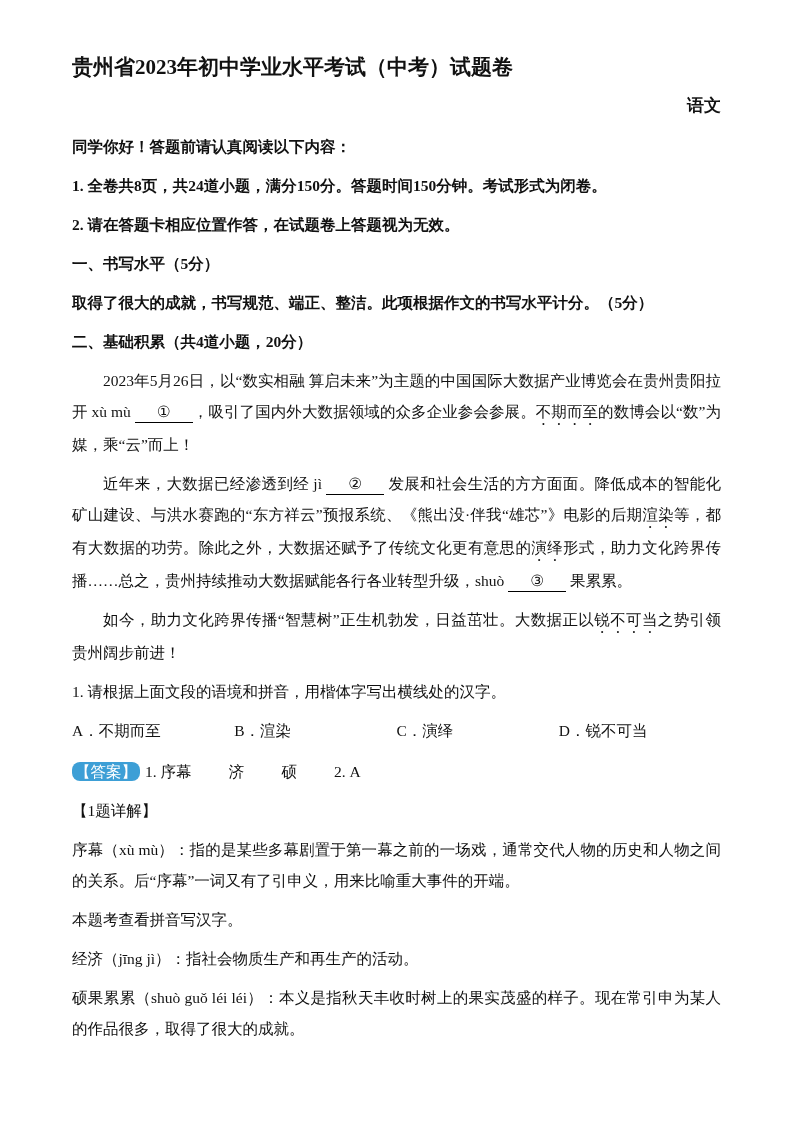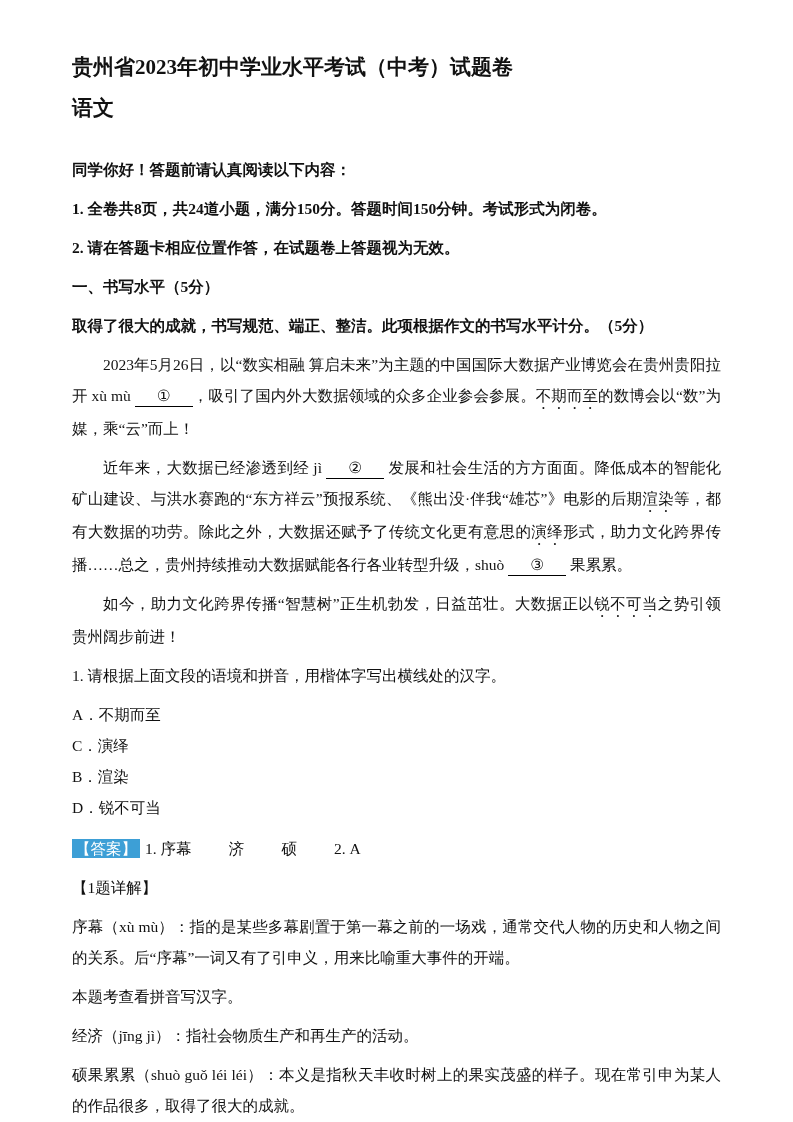--- a/index.html
+++ b/index.html
@@ -15,35 +15,35 @@
     font-size: 15.5px;
   }
   .doc-title {
     text-align: left;
     font-weight: 700;
     font-size: 21px;
     line-height: 1.5;
     margin: 0 0 10px 0;
   }
   .doc-subtitle {
-    text-align: left;
+    text-align: right;
     font-weight: 700;
-    font-size: 21px;
+    font-size: 17px;
     line-height: 1.4;
-    margin: 0 0 31px 0;
+    margin: 0 0 14px 0;
   }
   .para {
     margin: 0 0 8px 0;
     line-height: 2.0;
     text-align: justify;
   }
   .para.bold, .para.heading { font-weight: 700; text-align: left; }
   .para.passage { text-indent: 2em; }
   .para.question, .para.normal, .para.detail { text-align: justify; }
-  .para.options { display: flex; text-align: left; margin-bottom: 10px; flex-direction: column; }
+  .para.options { display: flex; text-align: left; margin-bottom: 10px; }
   .opt { flex: 0 0 25%; }
   .blank {
     display: inline-block;
     min-width: 58px;
     border-bottom: 1px solid #000;
     text-align: center;
     text-indent: 0;
     line-height: 1.3;
     vertical-align: baseline;
   }
@@ -51,45 +51,46 @@
     -webkit-text-emphasis: filled dot;
     -webkit-text-emphasis-position: under right;
     text-emphasis: filled dot;
     text-emphasis-position: under right;
   }
   .badge {
     background: var(--badge-bg, #3d9fd6);
     color: var(--badge-text, #ffffff);
     padding: 1px 3px;
     margin-right: 5px;
-    border-radius: 0;
+    border-radius: 8px;
   }
   .part { margin-right: 2.4em; }
   .part:last-child { margin-right: 0; }
 </style>
 </head>
 <body>
 
 <div class="page">
   <h1 class="doc-title">贵州省2023年初中学业水平考试（中考）试题卷</h1>
   <h2 class="doc-subtitle">语文</h2>
   <div>
       <p class="para bold"><span>同学你好！答题前请认真阅读以下内容：</span></p>
       <p class="para bold"><span>1. 全卷共8页，共24道小题，满分150分。答题时间150分钟。考试形式为闭卷。</span></p>
       <p class="para bold"><span>2. 请在答题卡相应位置作答，在试题卷上答题视为无效。</span></p>
       <p class="para heading"><span>一、书写水平（5分）</span></p>
       <p class="para bold"><span>取得了很大的成就，书写规范、端正、整洁。此项根据作文的书写水平计分。（5分）</span></p>
+      <p class="para heading"><span>二、基础积累（共4道小题，20分）</span></p>
       <p class="para passage"><span>2023年5月26日，以“数实相融 算启未来”为主题的中国国际大数据产业博览会在贵州贵阳拉开 xù mù </span><span class="blank">①</span><span>，吸引了国内外大数据领域的众多企业参会参展。</span><span class="dots">不期而至</span><span>的数博会以“数”为媒，乘“云”而上！</span></p>
       <p class="para passage"><span>近年来，大数据已经渗透到经 jì </span><span class="blank">②</span><span> 发展和社会生活的方方面面。降低成本的智能化矿山建设、与洪水赛跑的“东方祥云”预报系统、《熊出没·伴我“雄芯”》电影的后期</span><span class="dots">渲染</span><span>等，都有大数据的功劳。除此之外，大数据还赋予了传统文化更有意思的</span><span class="dots">演绎</span><span>形式，助力文化跨界传播……总之，贵州持续推动大数据赋能各行各业转型升级，shuò </span><span class="blank">③</span><span> 果累累。</span></p>
       <p class="para passage"><span>如今，助力文化跨界传播“智慧树”正生机勃发，日益茁壮。大数据正以</span><span class="dots">锐不可当</span><span>之势引领贵州阔步前进！</span></p>
       <p class="para question"><span>1. 请根据上面文段的语境和拼音，用楷体字写出横线处的汉字。</span></p>
       <p class="para options">
         <span class="opt">A．不期而至</span>
+        <span class="opt">B．渲染</span>
         <span class="opt">C．演绎</span>
-        <span class="opt">B．渲染</span>
         <span class="opt">D．锐不可当</span>
       </p>
       <p class="para answer"><span class="badge">【答案】</span><span class="part">1. 序幕</span><span class="part">济</span><span class="part">硕</span><span class="part">2. A</span></p>
       <p class="para detail"><span>【1题详解】</span></p>
       <p class="para normal"><span>序幕（xù mù）：指的是某些多幕剧置于第一幕之前的一场戏，通常交代人物的历史和人物之间的关系。后“序幕”一词又有了引申义，用来比喻重大事件的开端。</span></p>
       <p class="para normal"><span>本题考查看拼音写汉字。</span></p>
       <p class="para normal"><span>经济（jīng jì）：指社会物质生产和再生产的活动。</span></p>
       <p class="para normal"><span>硕果累累（shuò guǒ léi léi）：本义是指秋天丰收时树上的果实茂盛的样子。现在常引申为某人的作品很多，取得了很大的成就。</span></p>
     </div>
 </div>

